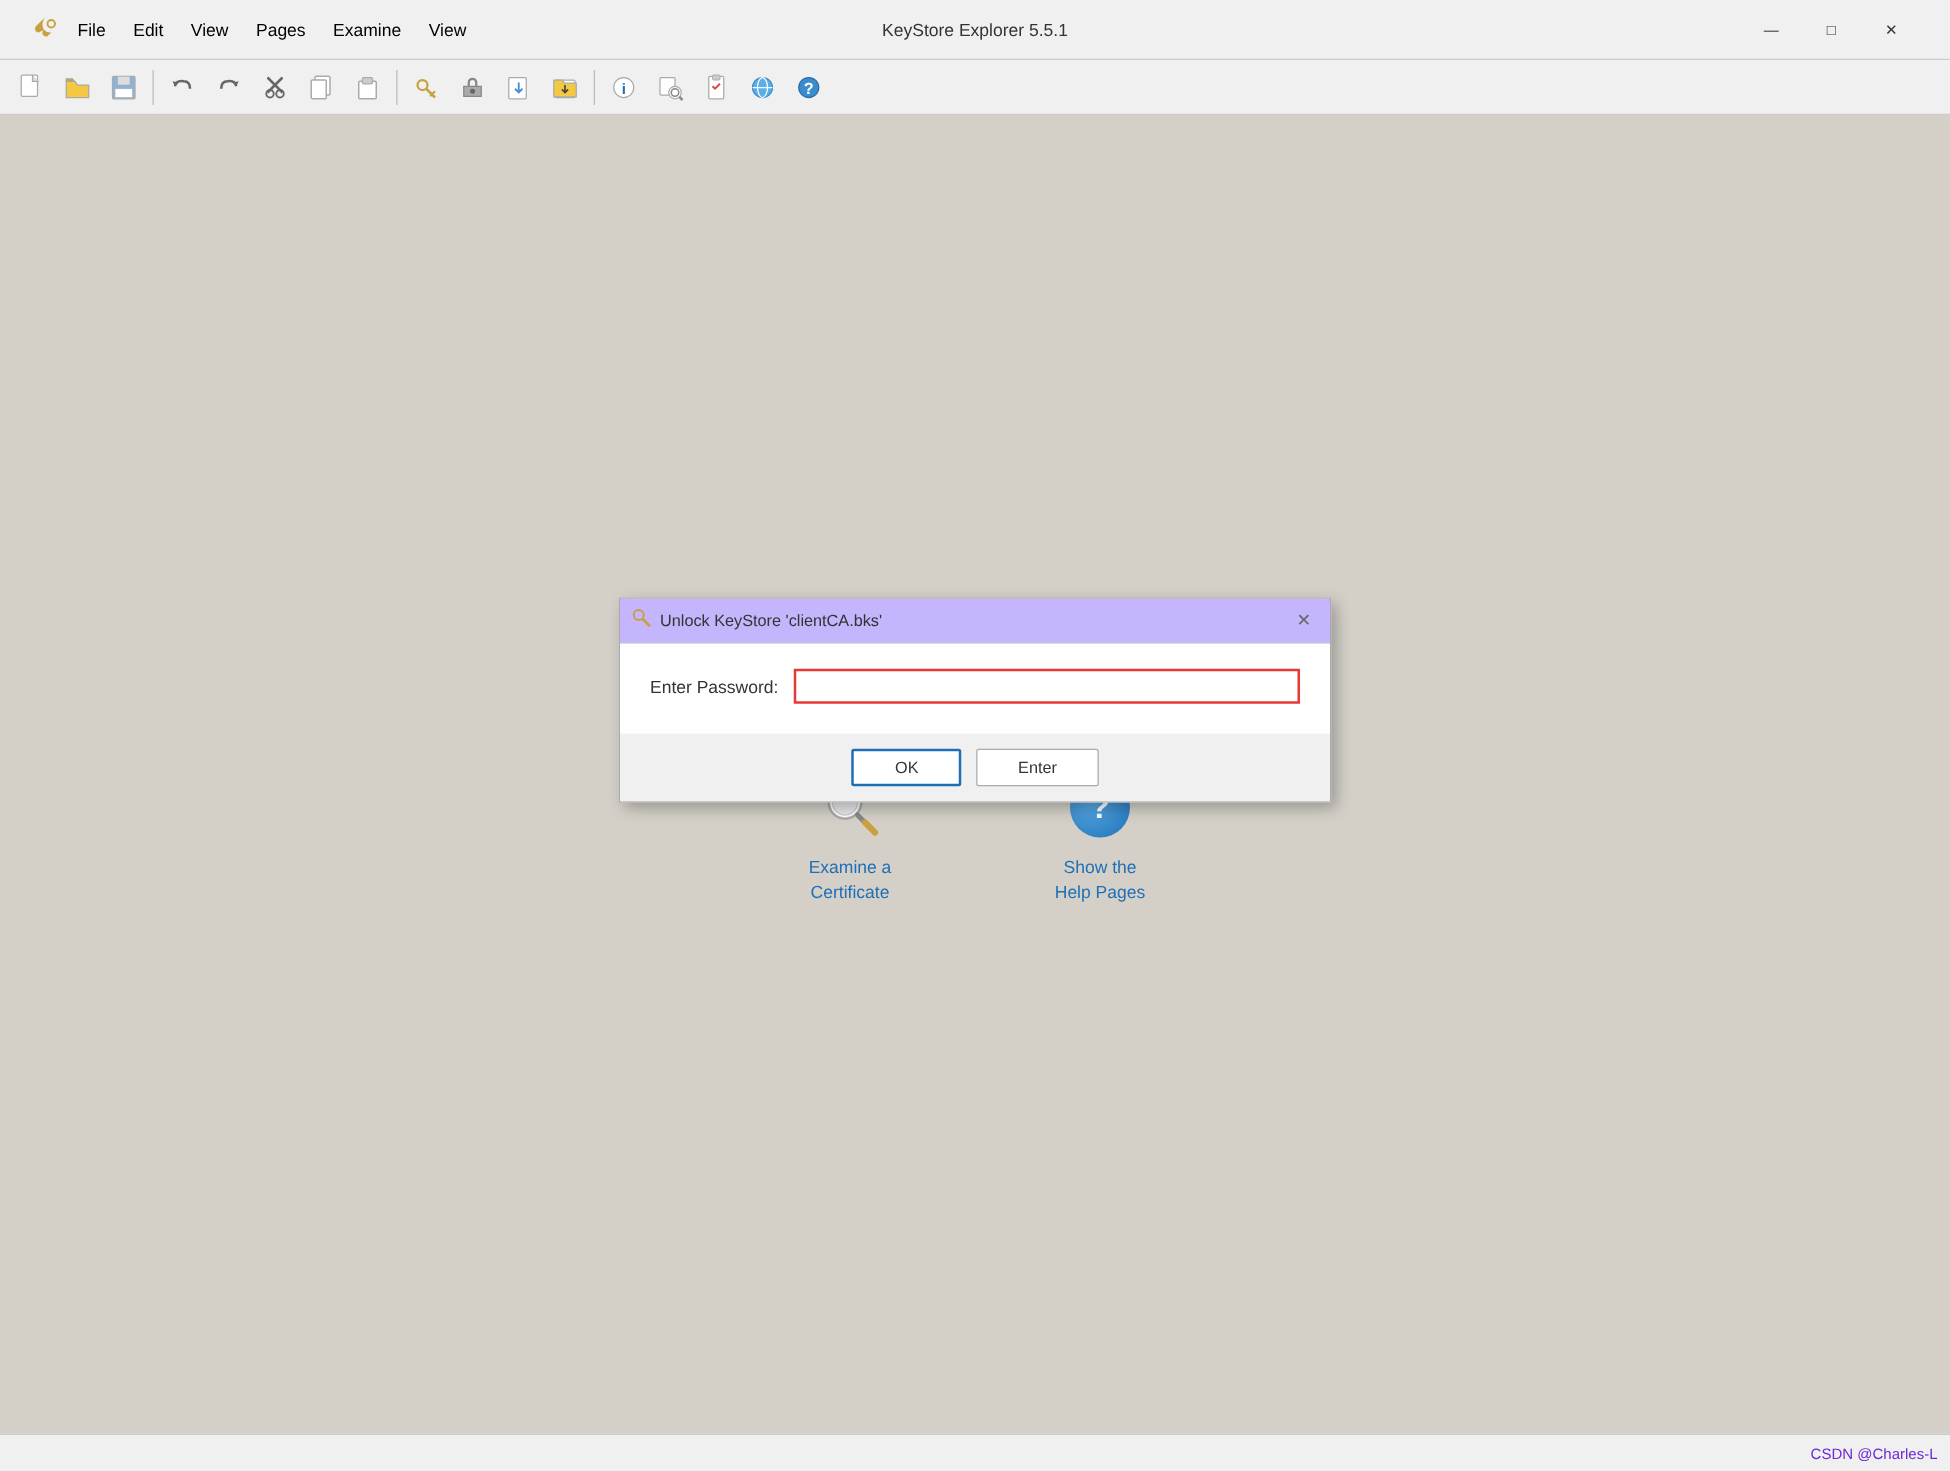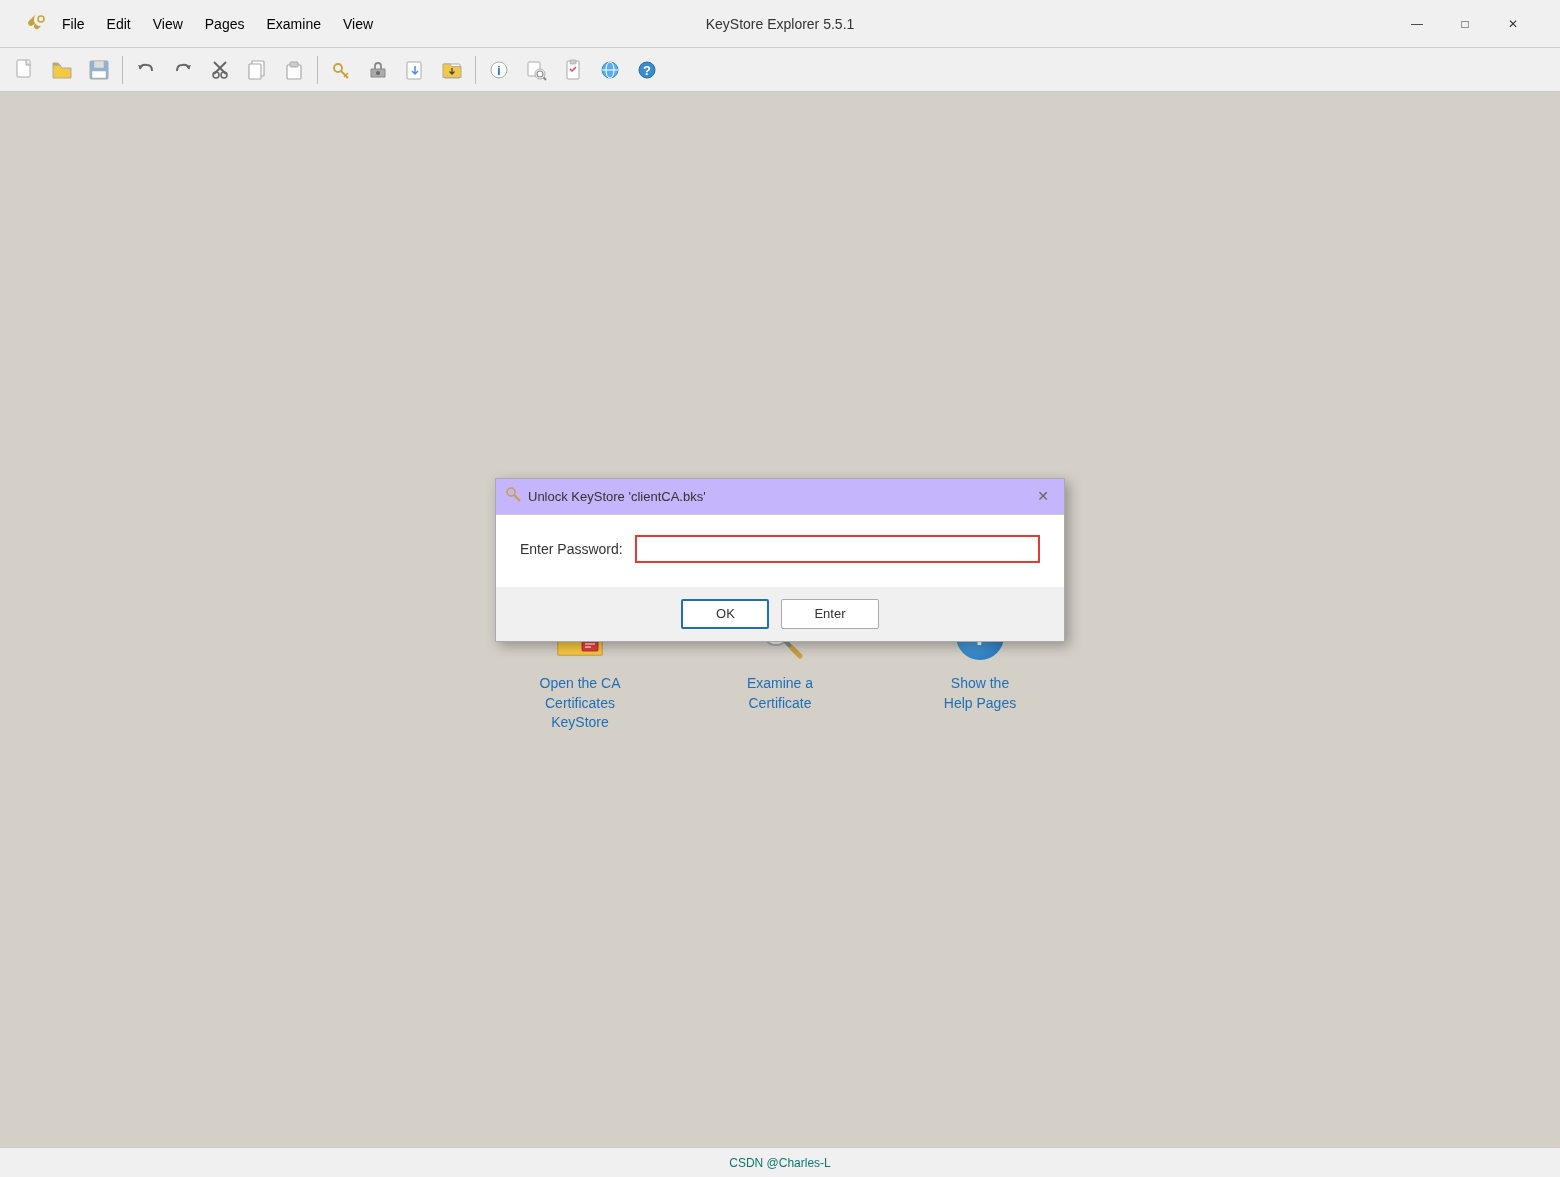--- a/index.html
+++ b/index.html
@@ -163,22 +163,22 @@
       bottom: 0;
       left: 0;
       right: 0;
       height: 30px;
       background: #f0f0f0;
       border-top: 1px solid #ccc;
       display: flex;
       align-items: center;
       padding: 0 10px;
       font-size: 12px;
-      color: #0f766e;
-      justify-content: center;
+      color: #6d28d9;
+      justify-content: flex-end;
     }
 
     
     .dialog-overlay {
       position: absolute;
       top: 0;
       left: 0;
       right: 0;
       bottom: 0;
       display: flex;
@@ -467,35 +467,20 @@
       <text x="11" y="16" text-anchor="middle" font-size="13" fill="white" font-weight="bold">?</text>
     </svg>
   </button>
 </div>
 
 <div class="main-content">
   <h1 class="app-title">KeyStore Explorer</h1>
 
   <div class="quick-actions">
 
-    <div class="quick-action">
-      <div class="quick-action-icon">
-        <svg width="52" height="46" viewBox="0 0 52 46">
-
-          <path d="M4 12 L4 42 L48 42 L48 16 L22 16 L18 12 Z" fill="#f0b040" stroke="#c8902a" stroke-width="1"></path>
-          <path d="M4 20 L48 20 L48 42 L4 42 Z" fill="#f5c842" stroke="#c8902a" stroke-width="0.5"></path>
-
-          <rect x="28" y="24" width="16" height="14" rx="1" fill="#e04040" stroke="#b02020" stroke-width="0.8"></rect>
-          <line x1="31" y1="28" x2="41" y2="28" stroke="white" stroke-width="1.2"></line>
-          <line x1="31" y1="31" x2="41" y2="31" stroke="white" stroke-width="1.2"></line>
-          <line x1="31" y1="34" x2="37" y2="34" stroke="white" stroke-width="1.2"></line>
-        </svg>
-      </div>
-      <span class="quick-action-label">Open the CA<br>Certificates KeyStore</span>
-    </div>
 
     <div class="quick-action">
       <div class="quick-action-icon">
         <svg width="48" height="48" viewBox="0 0 48 48">
           <circle cx="20" cy="20" r="13" fill="white" stroke="#aaa" stroke-width="2"></circle>
           <circle cx="20" cy="20" r="10" fill="#e8e8e8" stroke="#ccc" stroke-width="1"></circle>
           <line x1="30" y1="30" x2="44" y2="44" stroke="#888" stroke-width="4" stroke-linecap="round"></line>
 
           <line x1="36" y1="36" x2="44" y2="44" stroke="#c8a040" stroke-width="5" stroke-linecap="round"></line>
         </svg>

